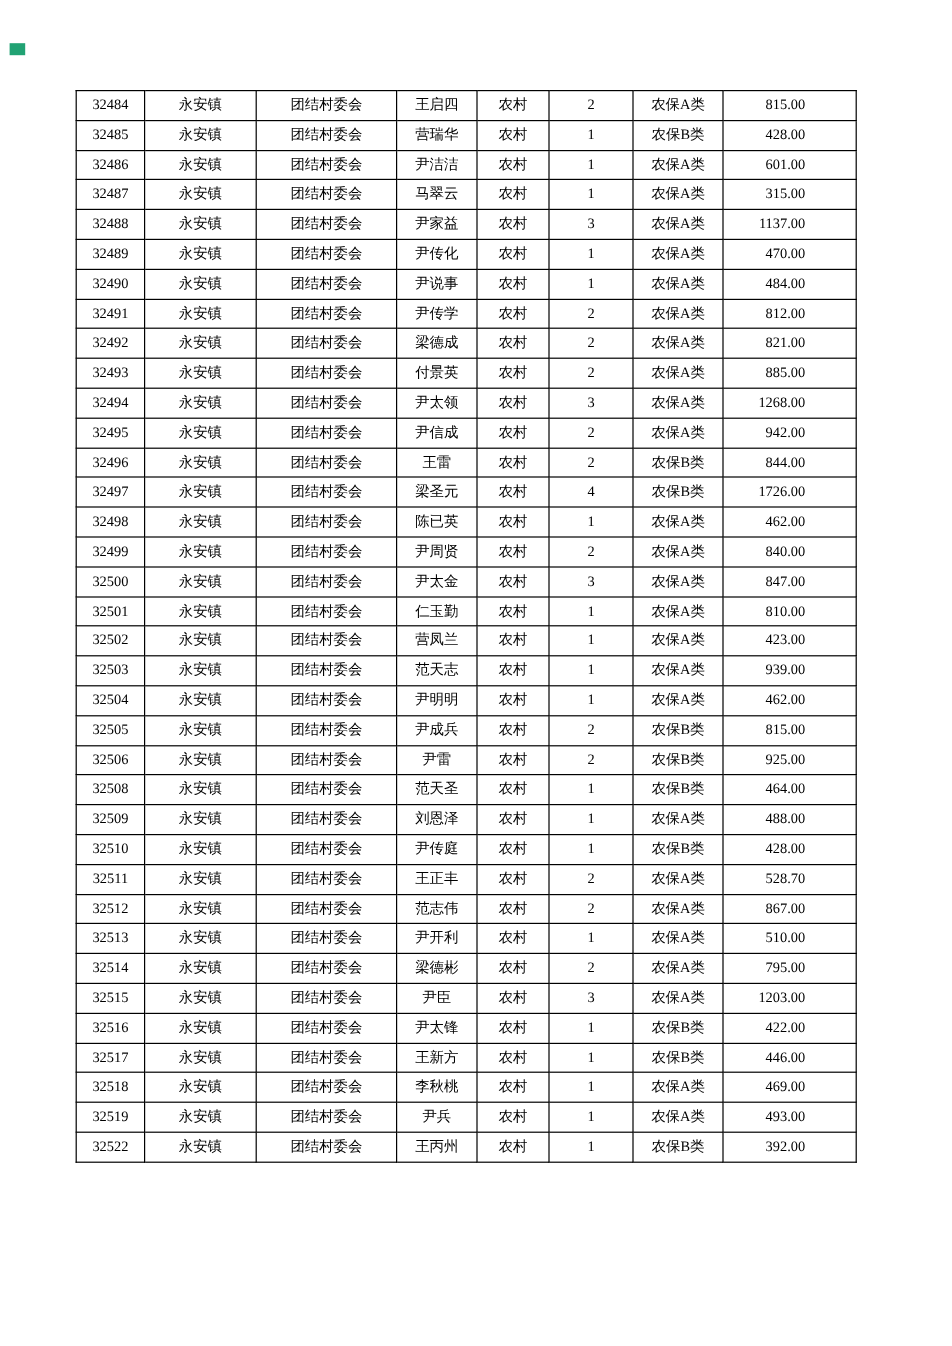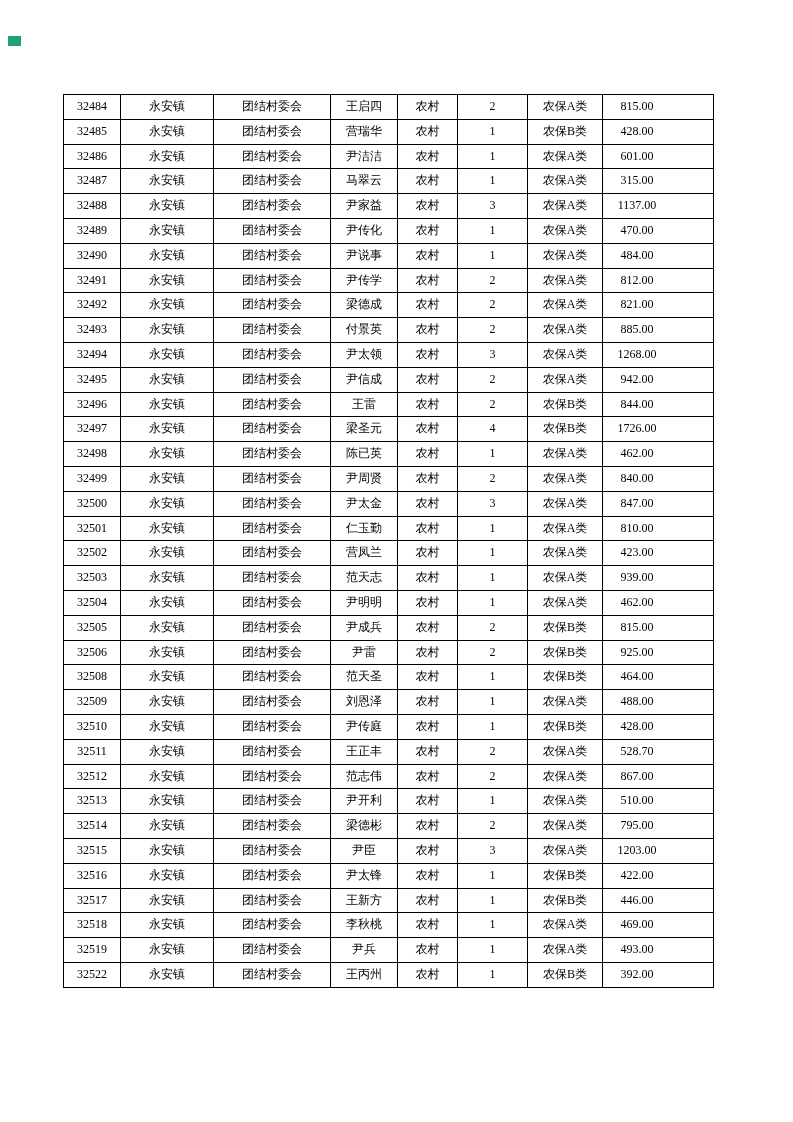--- a/index.html
+++ b/index.html
@@ -19,39 +19,38 @@
     position: absolute;
     left: 8px;
     top: 36px;
     width: 13px;
     height: 10px;
   }
   .doc-table-wrap {
     position: absolute;
     left: 63px;
     top: 75px;
-    margin-top: 19px;
   }
   table.doc-table {
     border-collapse: collapse;
     table-layout: fixed;
     width: 650px;
   }
   table.doc-table td {
     border: 1px solid #000000;
     font-size: 12px;
     height: 23.8px;
     line-height: 23.8px;
     padding: 0;
     text-align: center;
     white-space: nowrap;
     overflow: hidden;
   }
   table.doc-table td.amount {
-    text-align: center;
+    text-align: right;
     padding-right: 42px;
   }
 </style>
 </head>
 <body>
 
 <div class="green-marker" style="background: rgb(33, 162, 115);"></div>
 
 <div class="doc-table-wrap">
   <table class="doc-table">

